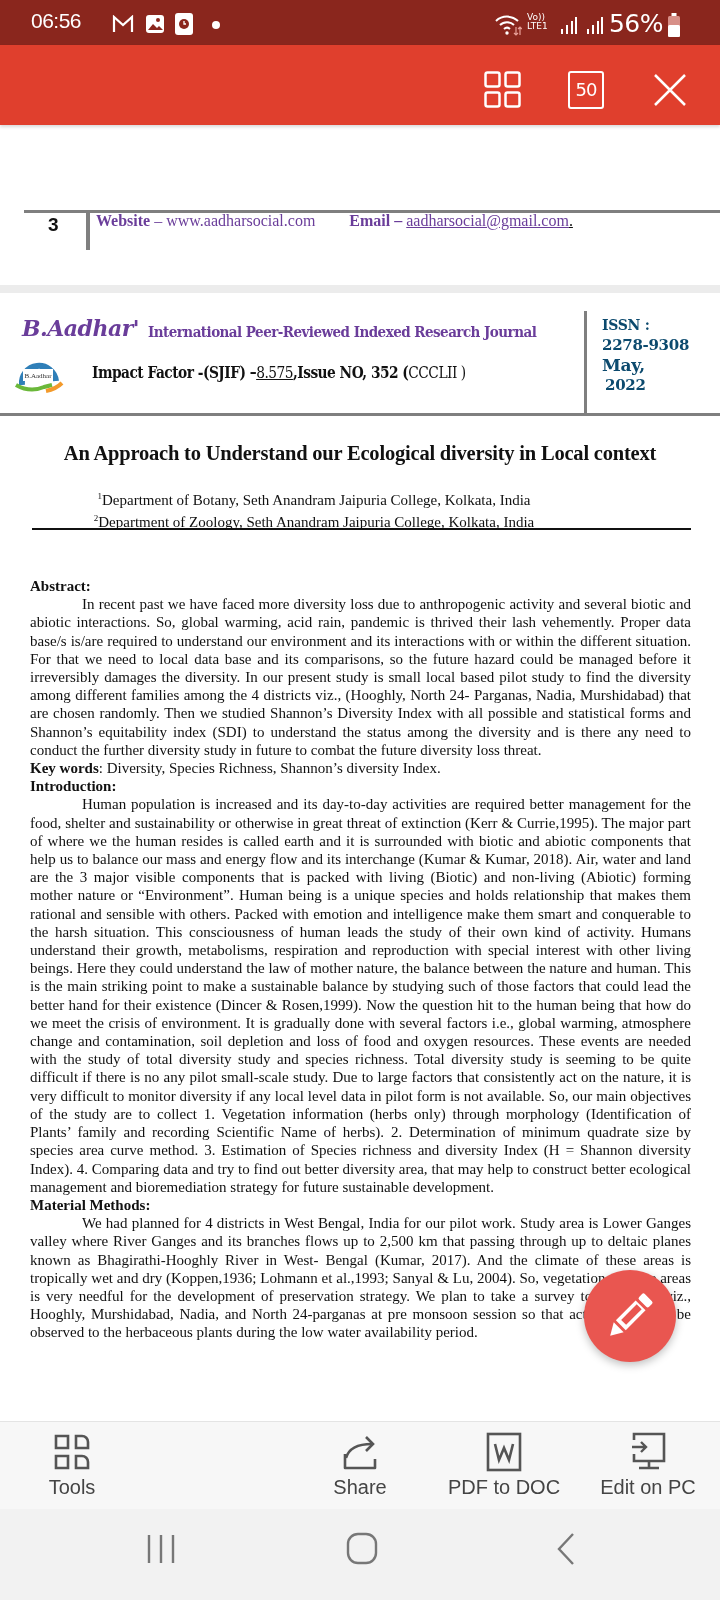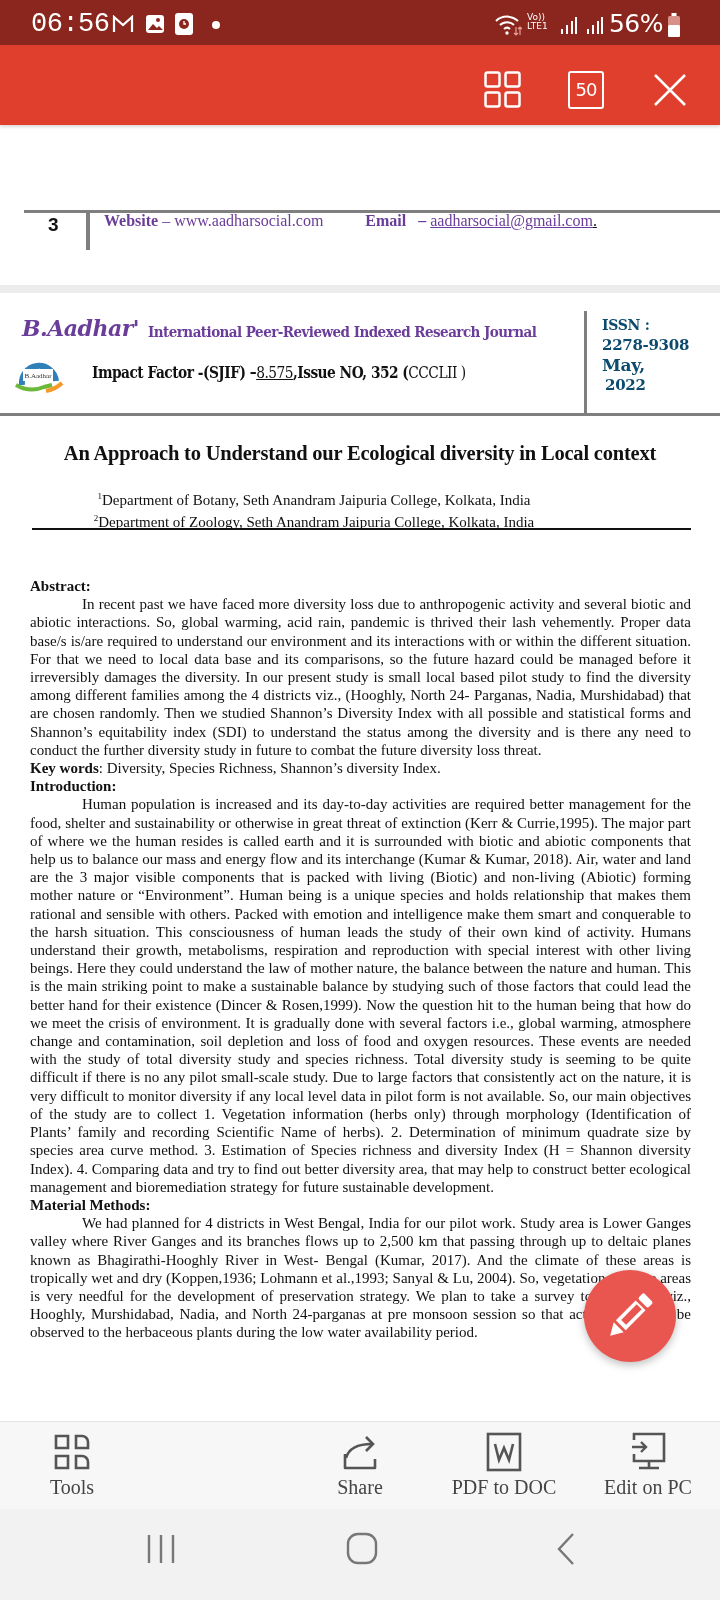--- a/index.html
+++ b/index.html
@@ -1,37 +1,37 @@
 <!DOCTYPE html>
 <html><head>
 <meta charset="utf-8">
 <style>
   * { box-sizing: border-box; margin: 0; padding: 0; }
   html, body { width: 720px; height: 1600px; overflow: hidden; background: #ffffff; }
   body { position: relative; font-family: "Liberation Sans", sans-serif; }
 
   
   .status-bar { position: absolute; left: 0; top: 0; width: 720px; height: 45px; background: #8a261d; color: #fff; }
-  .status-time { position: absolute; left: 31px; top: 9px; font-size: 27px; font-family: Liberation Mono, monospace; letter-spacing: -0.5px; }
+  .status-time { position: absolute; left: 31px; top: 9px; font-size: 21px; font-family: Liberation Sans, sans-serif; letter-spacing: -0.5px; }
   .status-ic { position: absolute; top: 13px; }
   .status-right { position: absolute; right: 50px; top: 9px; font-size: 25px; font-family: "DejaVu Sans", sans-serif; letter-spacing: -0.5px; }
   .lte { position: absolute; left: 527px; top: 13px; font-size: 9px; line-height: 9px; font-family: "DejaVu Sans", sans-serif; }
 
   
   .app-bar { position: absolute; left: 0; top: 45px; width: 720px; height: 80px; background: #e03f2d; box-shadow: 0 2px 3px rgba(0,0,0,0.15); }
   .tb-btn { position: absolute; cursor: pointer; }
 
   
   .doc { position: absolute; left: 0; top: 135px; width: 720px; height: 1286px; background: #fff; overflow: hidden; font-family: "Liberation Serif", serif; color: #111; }
 
   .prev-footer-rule { position: absolute; left: 24px; top: 75px; width: 696px; height: 3px; background: #7f7f7f; }
   .prev-footer-vbar { position: absolute; left: 86px; top: 75px; width: 4px; height: 40px; background: #7f7f7f; }
   .page-num { position: absolute; left: 48px; top: 79px; font-family: "Liberation Sans", sans-serif; font-weight: bold; font-size: 19px; }
   .footer-line { position: absolute; left: 96px; top: 77px; font-size: 16px; color: #6a3d9a; white-space: nowrap; }
-  .footer-line b { font-weight: bold; margin-left: 8px; }
+  .footer-line b { font-weight: bold; }
   .footer-line .email-link { text-decoration: underline; }
 
   .page-gap { position: absolute; left: 0; top: 150px; width: 720px; height: 8px; background: #ececec; }
 
   .journal-head { position: absolute; left: 0; top: 158px; width: 720px; height: 126px; }
   .brand { position: absolute; left: 22px; top: 22px; font-family: "DejaVu Serif", serif; font-weight: bold; font-style: italic; font-size: 22px; color: #6a3d9a; letter-spacing: -0.5px; white-space: nowrap; }
   .brand-tag { position: absolute; left: 148px; top: 30px; font-family: "DejaVu Serif", serif; font-weight: bold; font-size: 15px; color: #6a3d9a; letter-spacing: -0.6px; white-space: nowrap; transform: scaleX(0.9); transform-origin: left; }
   .logo { position: absolute; left: 12px; top: 62px; width: 52px; height: 42px; }
   .impact { position: absolute; left: 92px; top: 70px; font-family: "DejaVu Serif", serif; font-size: 16px; font-weight: bold; letter-spacing: -0.6px; color: #111; white-space: nowrap; transform: scaleX(0.86); transform-origin: left; }
   .impact .u { text-decoration: underline; font-weight: normal; }
@@ -52,21 +52,21 @@
   .body-text h4 { font-size: 15px; font-weight: bold; }
   .body-text .kw b { font-weight: bold; }
 
   
   .fab { position: absolute; left: 584px; top: 1270px; width: 92px; height: 92px; border-radius: 50%; background: #e95650; box-shadow: 0 3px 8px rgba(0,0,0,0.25); cursor: pointer; }
 
   
   .bottom-bar { position: absolute; left: 0; top: 1421px; width: 720px; height: 88px; background: #f7f7f7; border-top: 1px solid #e4e4e4; }
   .bb-item { position: absolute; top: 0; width: 144px; height: 88px; text-align: center; cursor: pointer; }
   .bb-icon { position: absolute; left: 50%; top: 10px; transform: translateX(-50%); width: 40px; height: 40px; }
-  .bb-label { position: absolute; left: 0; right: 0; top: 54px; font-size: 20px; color: #444; font-family: Liberation Serif, serif; }
+  .bb-label { position: absolute; left: 0; right: 0; top: 54px; font-size: 20px; color: #444; font-family: Liberation Sans, sans-serif; }
 
   
   .nav-bar { position: absolute; left: 0; top: 1509px; width: 720px; height: 91px; background: #f2f2f2; }
   .nav-btn { position: absolute; top: 18px; width: 60px; height: 50px; cursor: pointer; }
 </style>
 </head>
 <body>
 
 <div class="status-bar">
   <span class="status-time">06:56</span>

